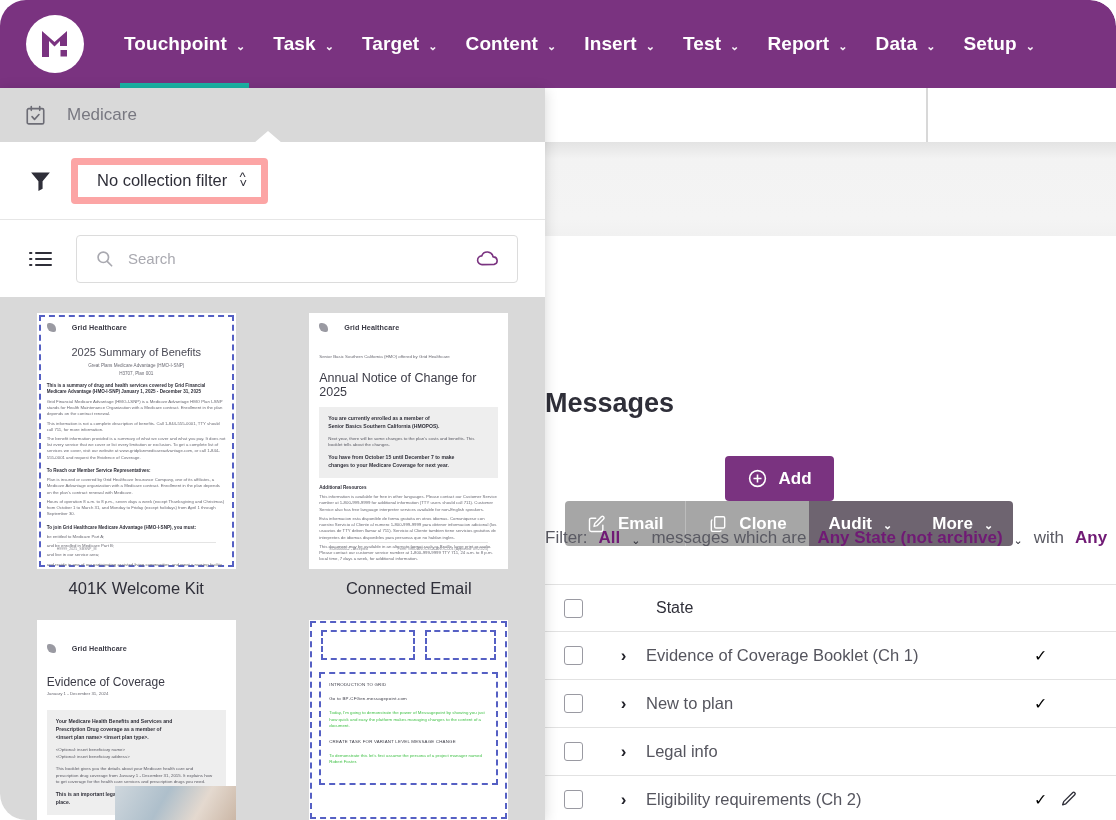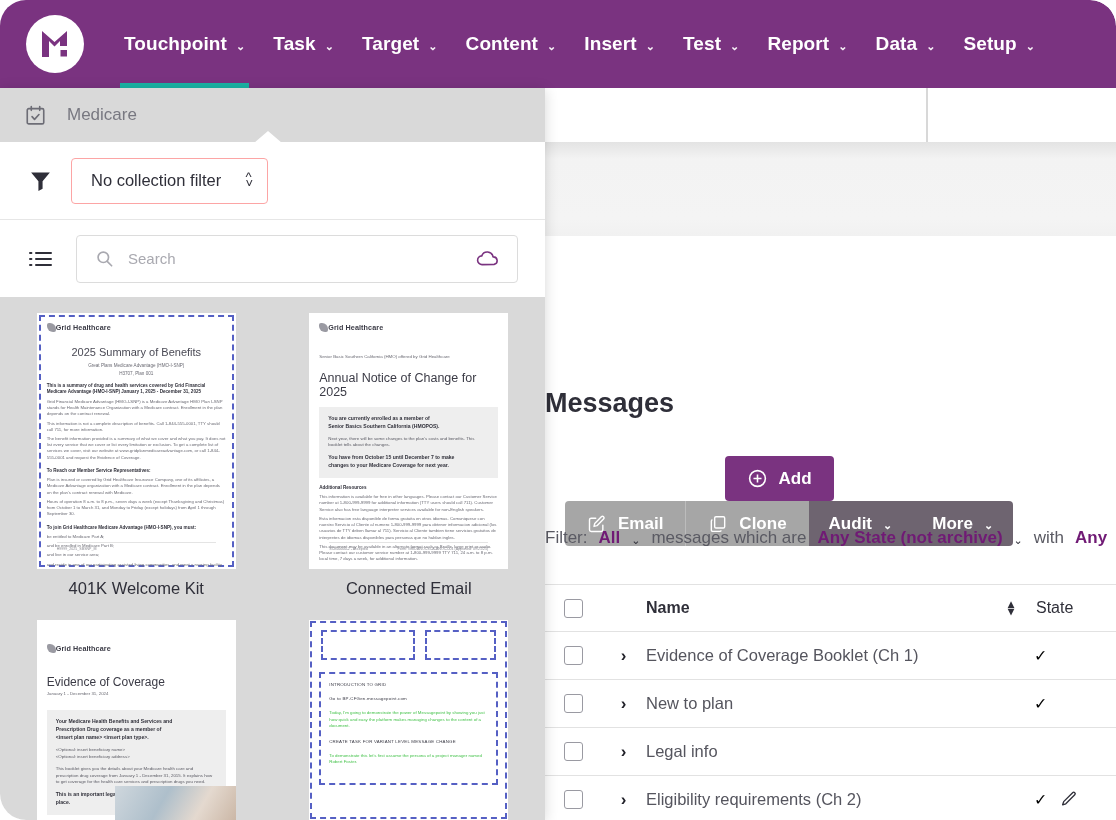--- a/index.html
+++ b/index.html
@@ -172,21 +172,21 @@
     width: 0; height: 0;
     border-left: 14px solid transparent;
     border-right: 14px solid transparent;
     border-bottom: 12px solid #ffffff;
   }
   .ov-filterrow {
     height: 78px; display: flex; align-items: center; gap: 18px;
     padding-left: 28px; border-bottom: 1px solid #e6e6e6; background:#fff;
   }
   .select-box {
-    width: 197px; height: 46px; border: 1px solid #fca5a5; border-radius: 4px;
+    width: 197px; height: 46px; border: 7px solid #fca5a5; border-radius: 4px;
     display: flex; align-items: center; justify-content: space-between;
     padding: 0 14px 0 19px; background: #fff; cursor: pointer;
   }
   .select-box .sv { font-size: 16.5px; color: #2f2f39; }
   .stepper { display: flex; flex-direction: column; line-height: .5; font-size: 13px; color: #2f2f39; }
   .ov-searchrow {
     height: 77px; display: flex; align-items: center; gap: 22px;
     padding-left: 28px; background:#fff;
   }
   .search-box {
@@ -204,21 +204,21 @@
   .thumbgrid { display: flex; flex-wrap: wrap; }
   .thumb-cell { width: 272.5px; display: flex; flex-direction: column; align-items: center; }
   .thumb-cap { font-size: 16.5px; color: #2f2f39; margin-top: 10px; }
 
   
   .doc {
     width: 199px; height: 256px; background: #ffffff; position: relative; overflow: hidden;
   }
   .doc.dashed { outline: 2px dashed #5560c4; outline-offset: -4px; }
   .doc-inner { position: absolute; inset: 10px; }
-  .brandline { display: flex; align-items: center; gap: 0; margin-bottom: 2px; }
+  .brandline { display: flex; align-items: center; gap: 16px; margin-bottom: 2px; }
   .brandmark { width: 9px; height: 9px; background:#9a9aa2; border-radius: 2px 6px 2px 6px;}
   .brandtxt { font-size: 7.2px; font-weight: bold; color: #3b3b46; letter-spacing:.1px;}
   .doc-h1 { font-size: 11px; color: #4a4a55; text-align: center; margin-top: 14px; }
   .doc-h1b { font-size: 12.5px; color: #3b3b46; margin-top: 12px; }
   .doc-sub { font-size: 4.6px; color: #6a6a73; text-align: center; margin-top: 5px; }
   .doc-sub2 { font-size: 4.6px; color: #6a6a73; text-align: center; margin-top: 3px; }
   .doc-small { font-size: 4.3px; color: #6a6a73; margin-top: 3px; line-height: 1.45; }
   .doc-bold { font-size: 4.6px; color: #2f2f39; font-weight: bold; margin-top: 7px; line-height: 1.4;}
   .doc-eyebrow { font-size: 4.4px; color: #6a6a73; margin-top: 2px; }
   .greybox { background: #eeeeee; padding: 8px 9px; margin-top: 8px; }
@@ -384,27 +384,20 @@
       <span class="fl-label">with</span>
       <span class="fl-strong">Any</span>
     </div>
 
     <div class="tbl">
       <div class="tbl-head">
         <div class="c-check">
           <div class="chk"></div>
         </div>
         <div class="c-exp"></div>
-        <div class="c-name">
-          <span>Name</span>
-          <span class="sorter">
-            <span>▴</span>
-            <span>▾</span>
-          </span>
-        </div>
         <div class="c-state">
           <span>State</span>
         </div>
       </div>
 
       <div class="tbl-row">
         <div class="c-check">
           <div class="chk"></div>
         </div>
         <div class="c-exp">

